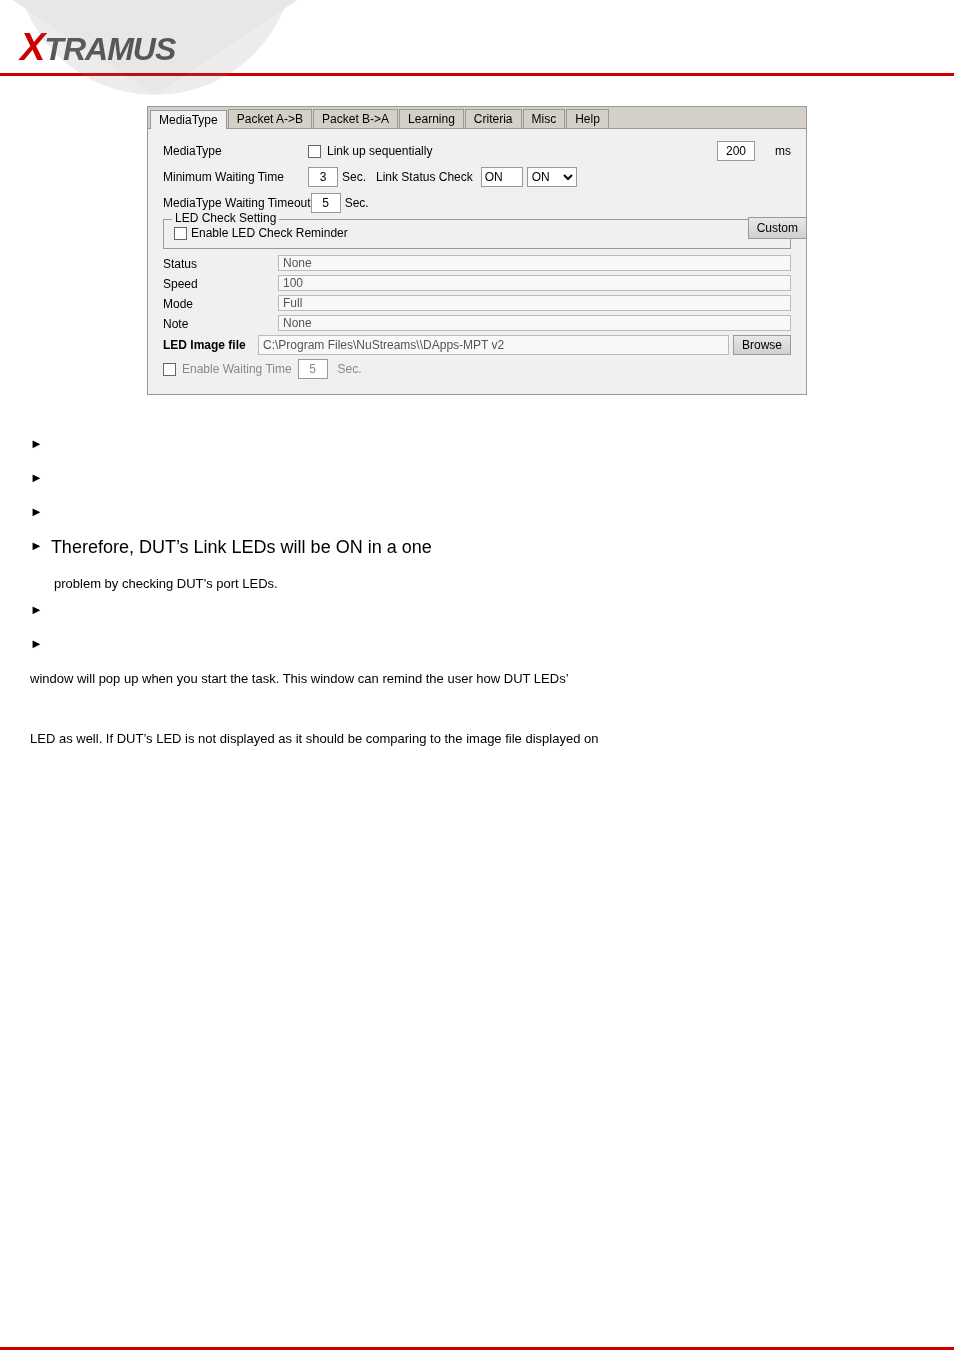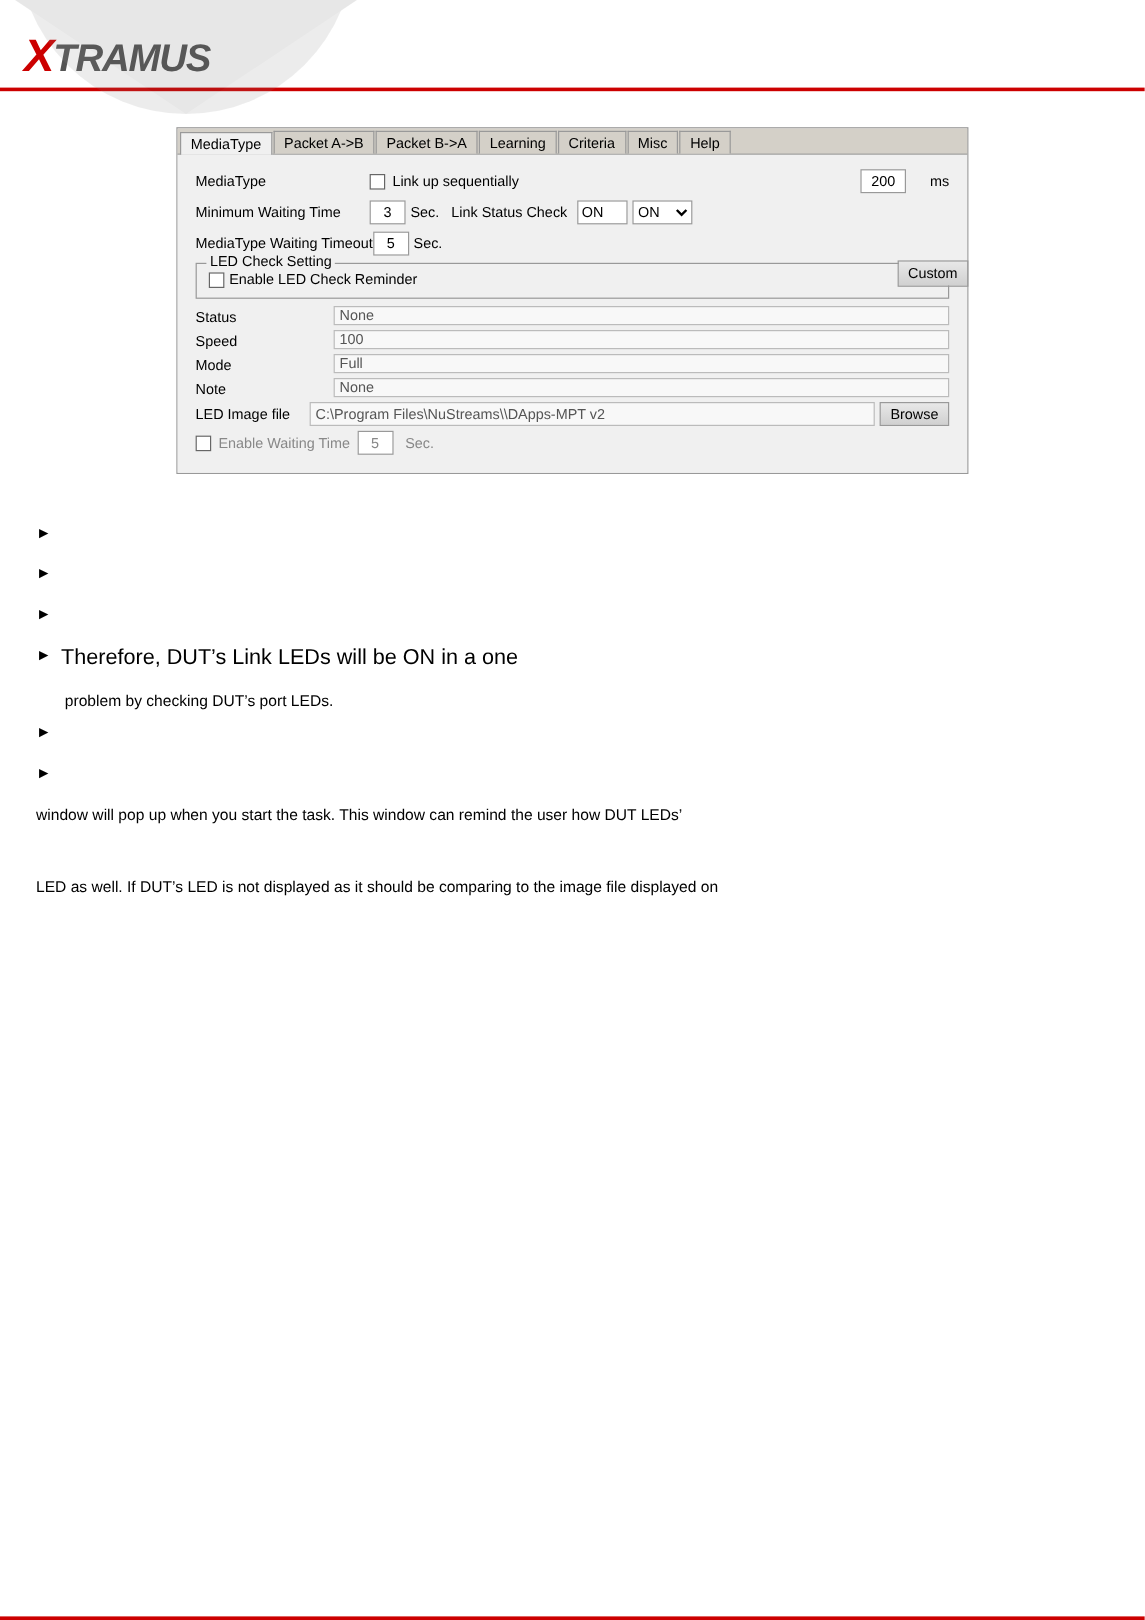--- a/index.html
+++ b/index.html
@@ -172,20 +172,21 @@
     }
 
     .led-image-row {
       display: flex;
       align-items: center;
       margin-bottom: 4px;
     }
     .led-image-label {
       width: 95px;
       font-size: 12px;
+      font-weight: bold;
     }
     .led-path-input {
       flex: 1;
       height: 20px;
       border: 1px solid #bbb;
       background: #f8f8f8;
       font-size: 12px;
       padding: 1px 4px;
       color: #555;
     }

